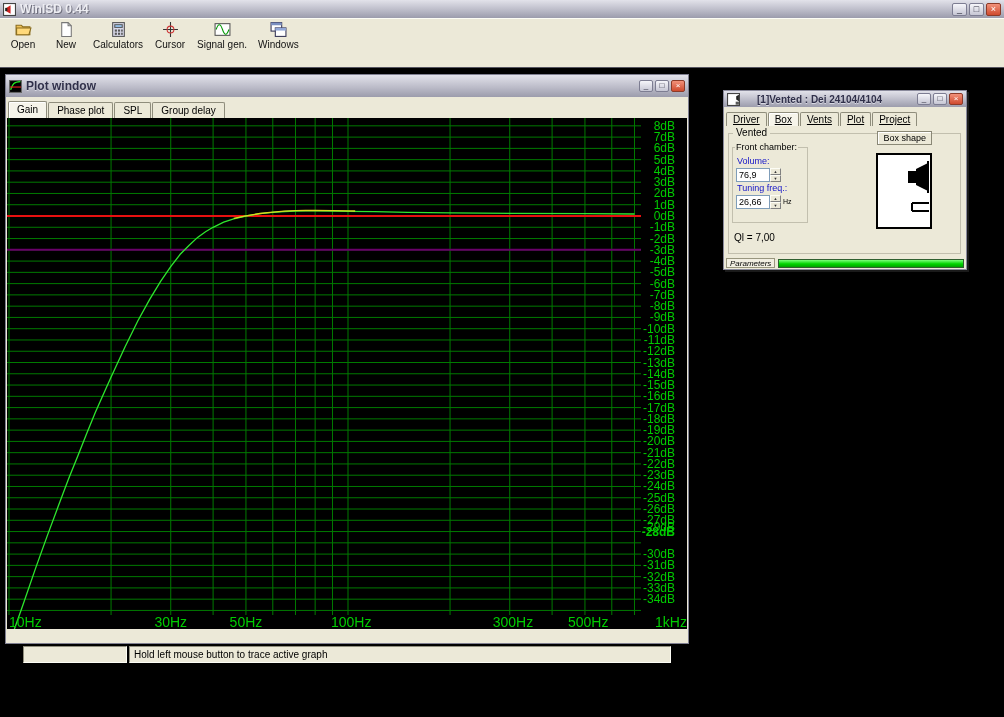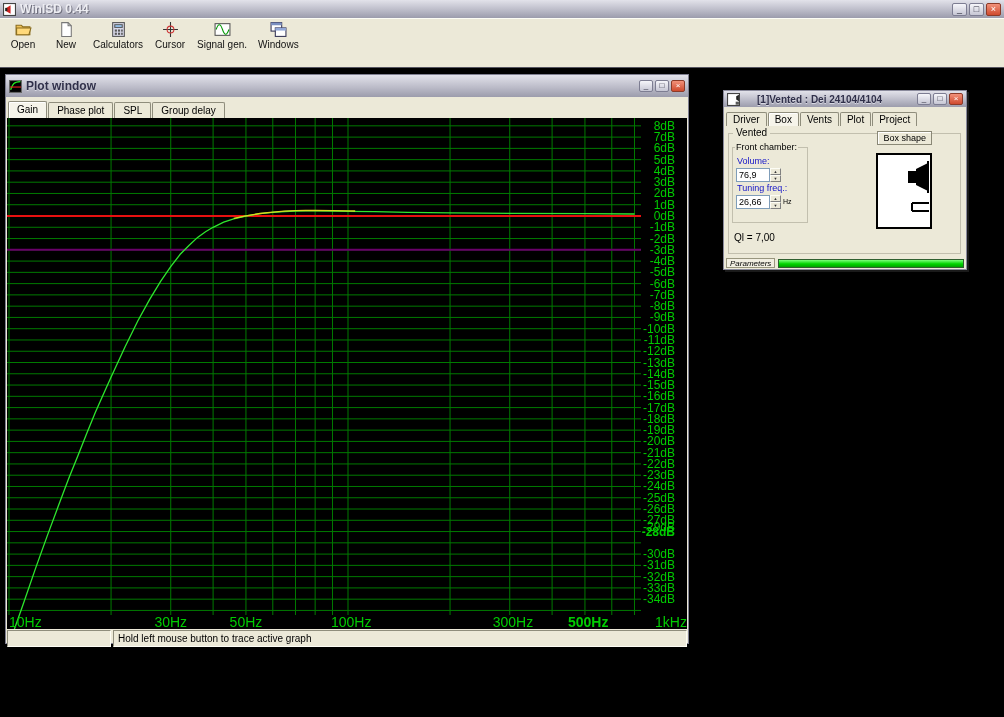--- a/index.html
+++ b/index.html
@@ -59,33 +59,33 @@
   .tab.selected{ background:#f6f4ea; z-index:2; padding-bottom:3px; box-shadow:inset 1px 1px 0 #fff; }
 
   
   #plot-window{ left:5px; top:74px; width:684px; height:570px; }
   .plot-area{ position:relative; margin:0 1px; width:680px; height:511px; background:#000; overflow:hidden; }
   #plot-svg{ position:absolute; left:0; top:0; }
   #ylabels{ position:absolute; top:0; right:0; width:46px; bottom:0; }
   #ylabels div{ position:absolute; right:12px; font-size:12px; line-height:10px; white-space:nowrap; }
   #xlabels{ position:absolute; left:0; top:499px; width:100%; height:12px; }
   #xlabels div{ position:absolute; font-size:14px; line-height:10px; white-space:nowrap; }
-  .statusbar{ height:24px; margin:1px; display:flex; gap:2px; }
+  .statusbar{ height:24px; margin:17px; display:flex; gap:2px; }
   .status-cell{
     border:1px solid; border-color:#8f8d7c #fdfdf5 #fdfdf5 #8f8d7c;
     background:#ece9d8; height:17px; font-size:10px; padding:2px 4px; color:#000;
   }
   .status-cell.first{ width:104px; flex:0 0 auto; }
   .status-cell.msg{ flex:1; }
 
   
   #box-window{ left:723px; top:90px; width:244px; height:180px; border-color:#8a8a9c; box-shadow:2px 2px 0 #1a1a1a; }
   #box-window .titlebar{ height:16px;gap:17px; }
   #box-window .titlebar-text{ font-size:10px; }
-  #box-window .tabbar{ height:19px; }
+  #box-window .tabbar{ height:19px;text-decoration:underline; }
   #box-window .tab{ font-size:10px; padding:1px 6px; }
   .bw-content{ position:relative; height:131px; background:#ece9d8; }
   .groupbox{ position:absolute; left:4px; right:5px; top:7px; bottom:3px; border:1px solid #c2bfae; }
   .gb-label{ position:absolute; top:1px; left:9px; font-size:10px; background:#ece9d8; padding:0 3px; line-height:11px; z-index:2; }
   .boxshape-btn{
     position:absolute; top:5px; right:34px; height:14px; font-size:9px; line-height:12px;
     padding:0 5px; border:1px solid #8a8876; background:#ece9d8;
     box-shadow:inset 1px 1px 0 #fff; z-index:2;
   }
   .fc-box{ position:absolute; left:8px; top:21px; width:76px; height:76px; border:1px solid #c2bfae; padding:7px 3px 0 3px; z-index:2; }
@@ -328,21 +328,21 @@
         <div style="top: 453.64px; color: rgb(0, 204, 0);">-32dB</div>
         <div style="top: 464.91px; color: rgb(0, 204, 0);">-33dB</div>
         <div style="top: 476.18px; color: rgb(0, 204, 0);">-34dB</div>
       </div>
     <div id="xlabels">
         <div style="color: rgb(0, 204, 0); left: 2px;">10Hz</div>
         <div style="color: rgb(0, 204, 0); left: 146.744px; width: 34px; text-align: center;">30Hz</div>
         <div style="color: rgb(0, 204, 0); left: 221.951px; width: 34px; text-align: center;">50Hz</div>
         <div style="color: rgb(0, 204, 0); left: 324px; width: 34px; text-align: center;">100Hz</div>
         <div style="color: rgb(0, 204, 0); left: 485.744px; width: 34px; ">300Hz</div>
-        <div style="color: rgb(0, 204, 0); left: 560.951px; width: 34px; text-align: center; font-weight: bold;">500Hz</div>
+        <div style="color: rgb(0, 204, 0); left: 560.951px; width: 34px; text-align: center;">500Hz</div>
         <div style="color: rgb(0, 204, 0); left: 648px; width: 30px; text-align: right;">1kHz</div>
       </div>
   </div>
   <div class="statusbar">
     <span class="status-cell first"></span>
     <span class="status-cell msg">Hold left mouse button to trace active graph</span>
   </div>
 </div>
 
 <div class="win" id="box-window">

